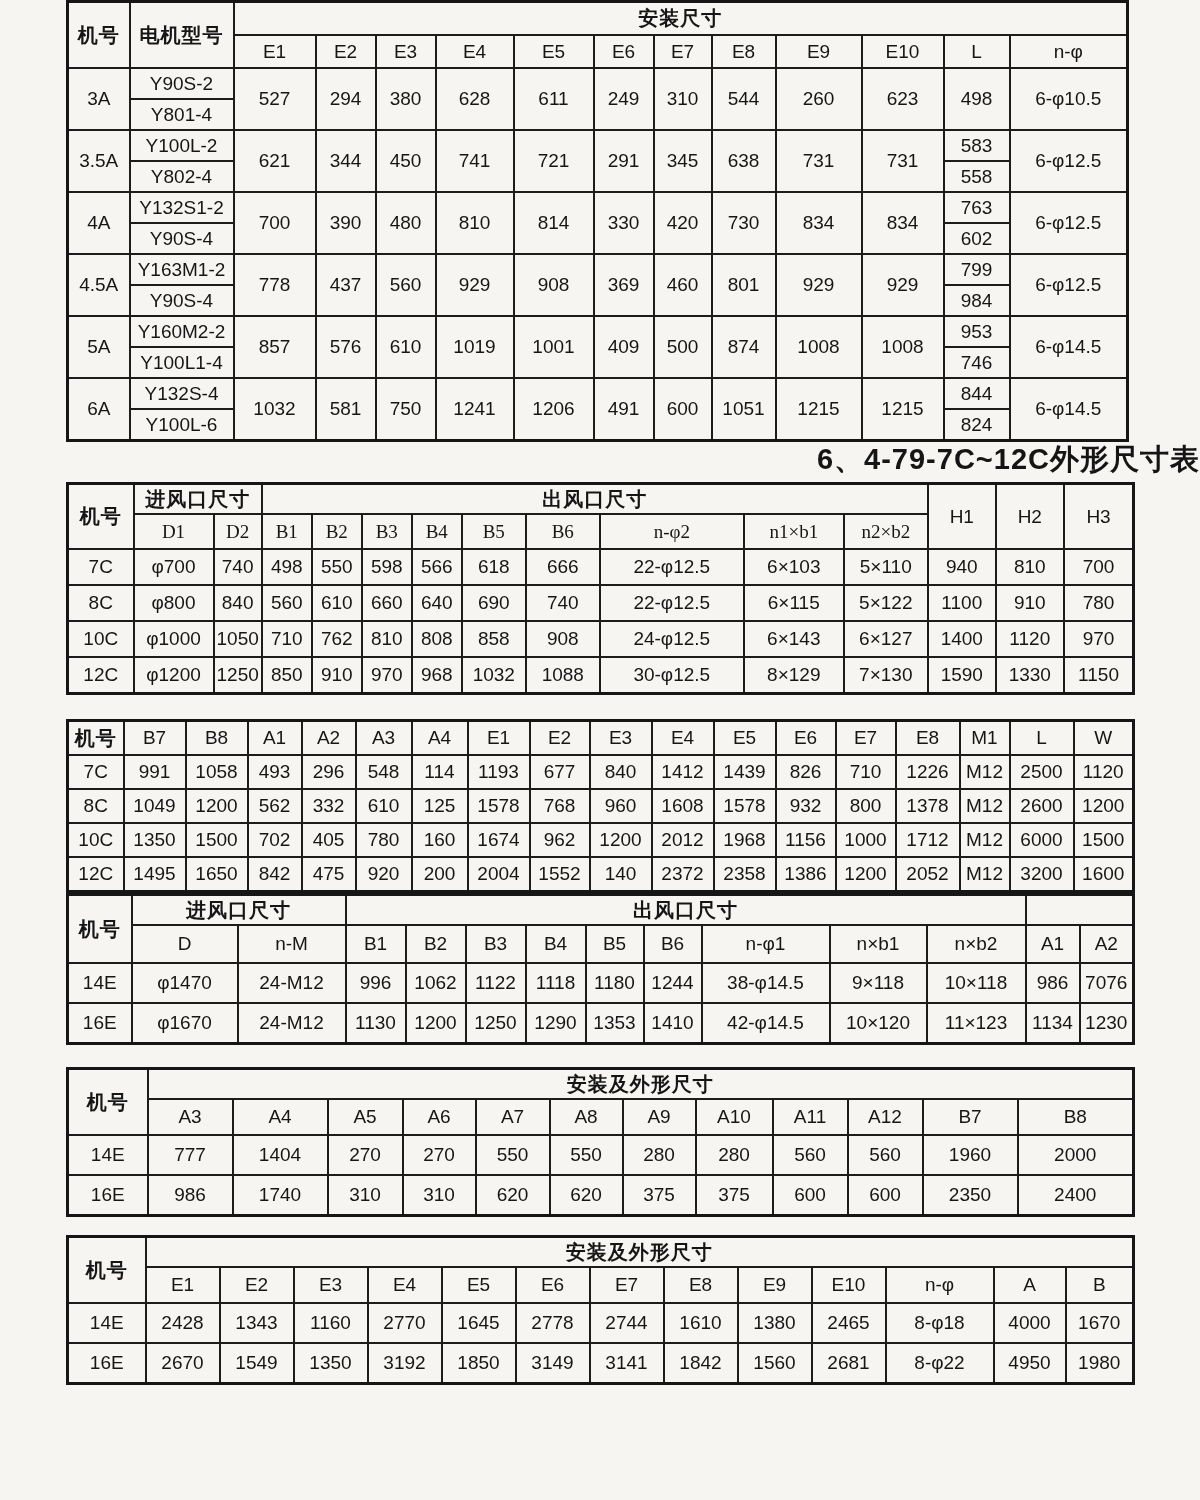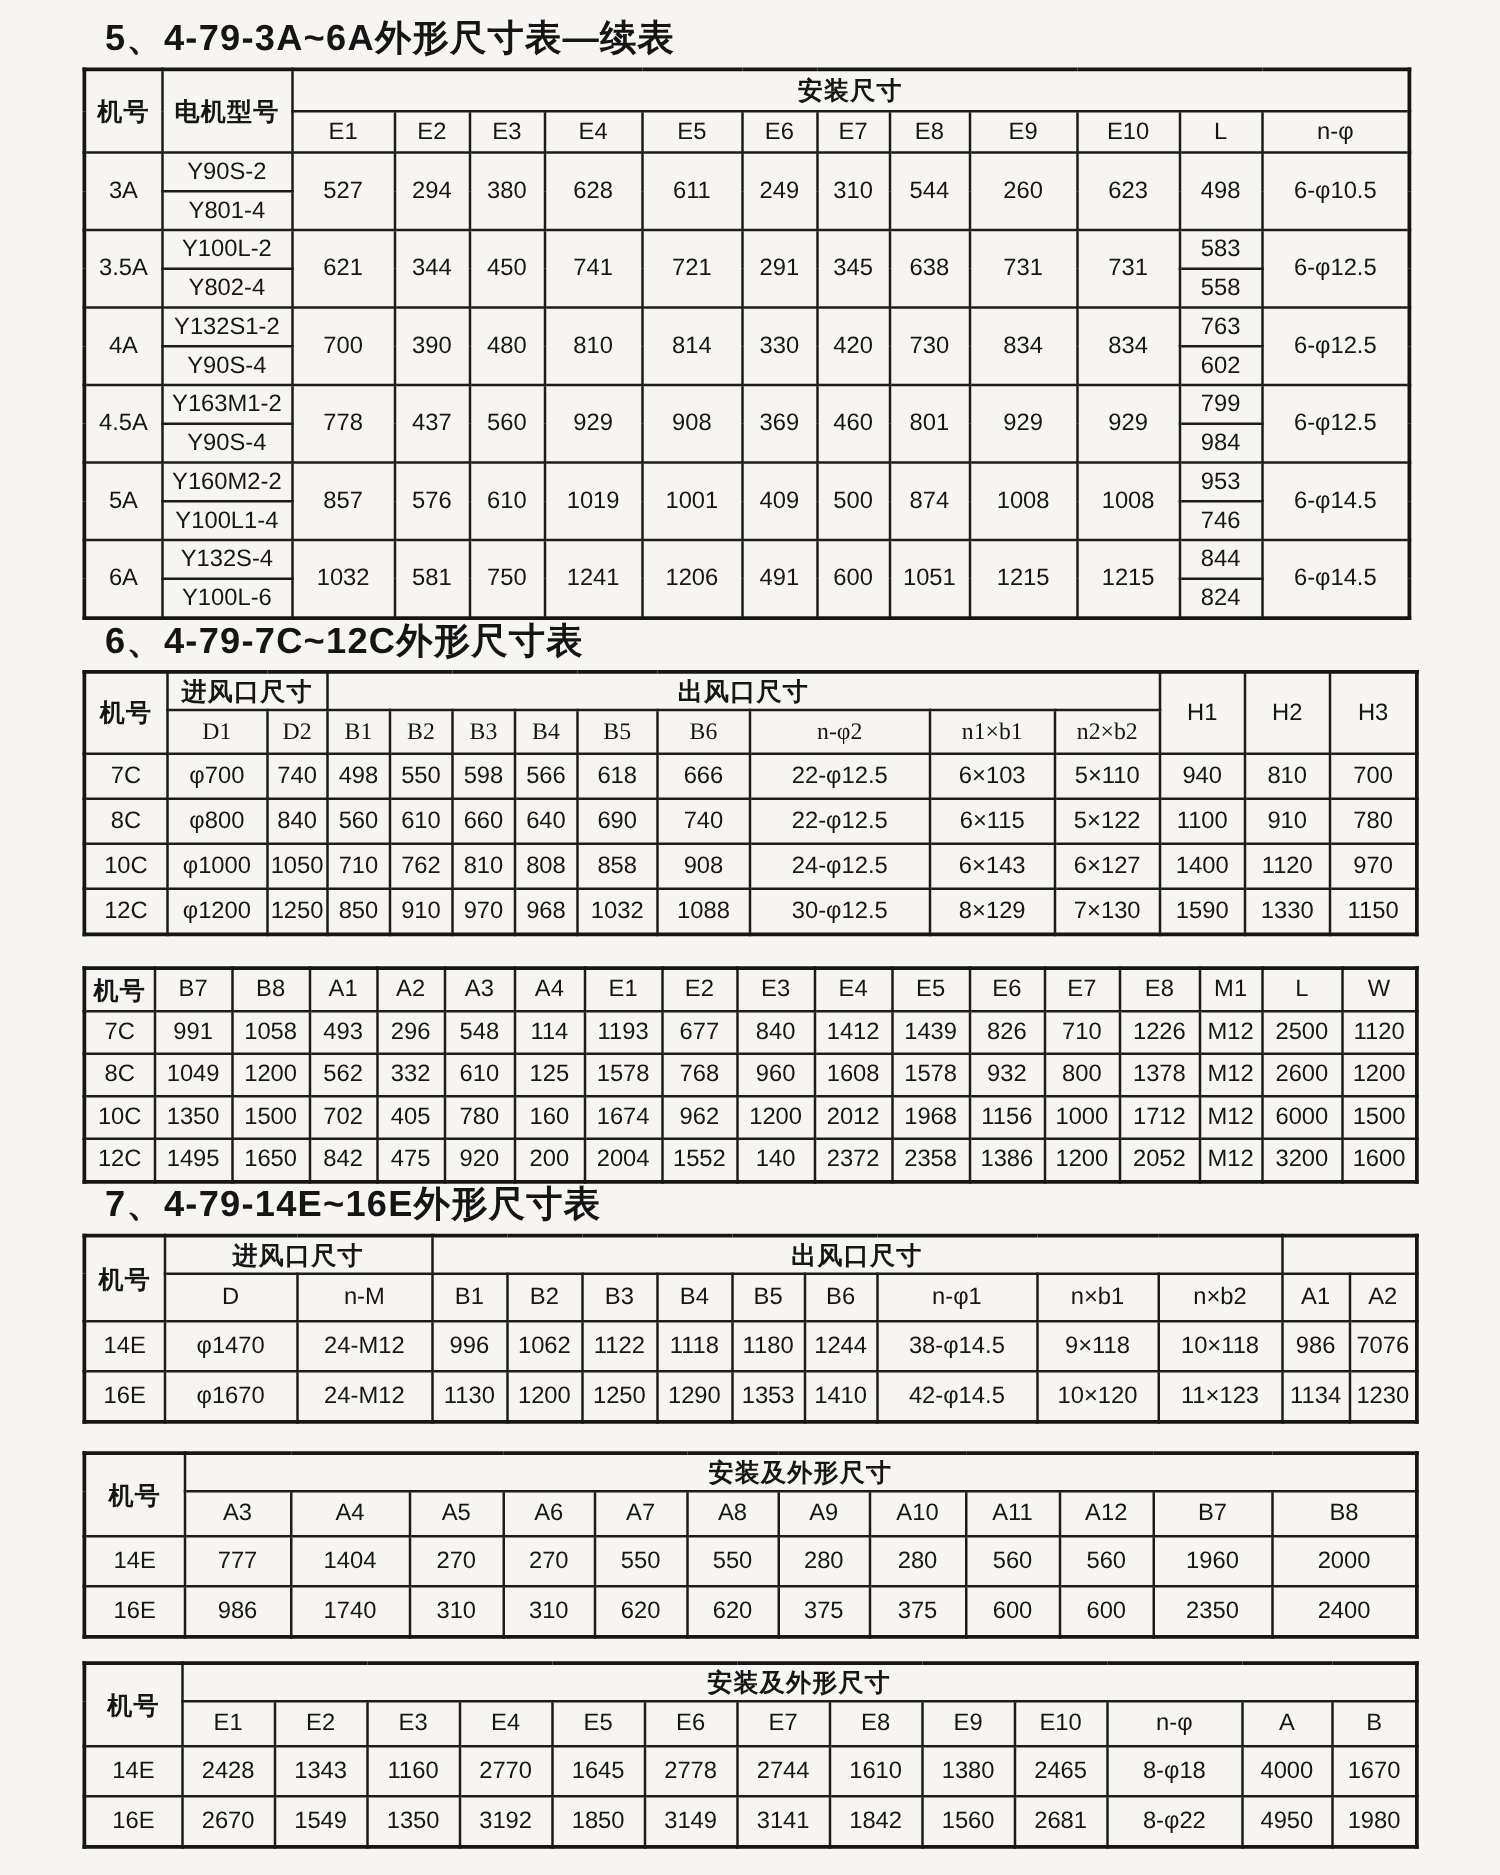--- a/index.html
+++ b/index.html
@@ -9,21 +9,21 @@
     overflow:hidden;
     font-family:"Liberation Sans","DejaVu Sans",sans-serif;
     color:#1a1a1a;
   }
   .page{width:1200px;height:1500px;position:relative;}
   h2.sec-title{
     font-size:29px;font-weight:700;letter-spacing:1px;
     margin:0 0 6px 84px;line-height:34px;color:#151515;
   }
   .mt-a{padding-top:14px;}
-  .mt-b{margin-top:26px;}
+  .mt-b{margin-top:26px;text-align:right;}
   .mt-c{margin-top:22px;}
   table{
     border-collapse:collapse;table-layout:fixed;
     margin-left:66px;
     border:3px solid #161616;
     background:transparent;
   }
   th,td{
     border:2px solid #1c1c1c;
     text-align:center;vertical-align:middle;
@@ -52,21 +52,20 @@
   #tF{margin-top:18px;}
   #tF thead tr:nth-child(1) th{height:28px;}
   #tF thead tr:nth-child(2) th{height:34px;}
   #tF tbody td{height:38px;}
 </style>
 </head>
 <body>
 
 <div class="page">
 
-  <h2 class="sec-title mt-a">5、4-79-3A~6A外形尺寸表—续表</h2>
   <table id="tA">
       <colgroup>
         <col style="width: 62px;">
         <col style="width: 104px;">
         <col style="width: 82px;">
         <col style="width: 60px;">
         <col style="width: 60px;">
         <col style="width: 78px;">
         <col style="width: 80px;">
         <col style="width: 60px;">
@@ -454,21 +453,20 @@
           <td>1386</td>
           <td>1200</td>
           <td>2052</td>
           <td>M12</td>
           <td>3200</td>
           <td>1600</td>
         </tr>
       </tbody>
     </table>
 
-  <h2 class="sec-title mt-c">7、4-79-14E~16E外形尺寸表</h2>
   <table id="tD">
       <colgroup>
         <col style="width: 64px;">
         <col style="width: 106px;">
         <col style="width: 108px;">
         <col style="width: 60px;">
         <col style="width: 60px;">
         <col style="width: 60px;">
         <col style="width: 60px;">
         <col style="width: 58px;">

